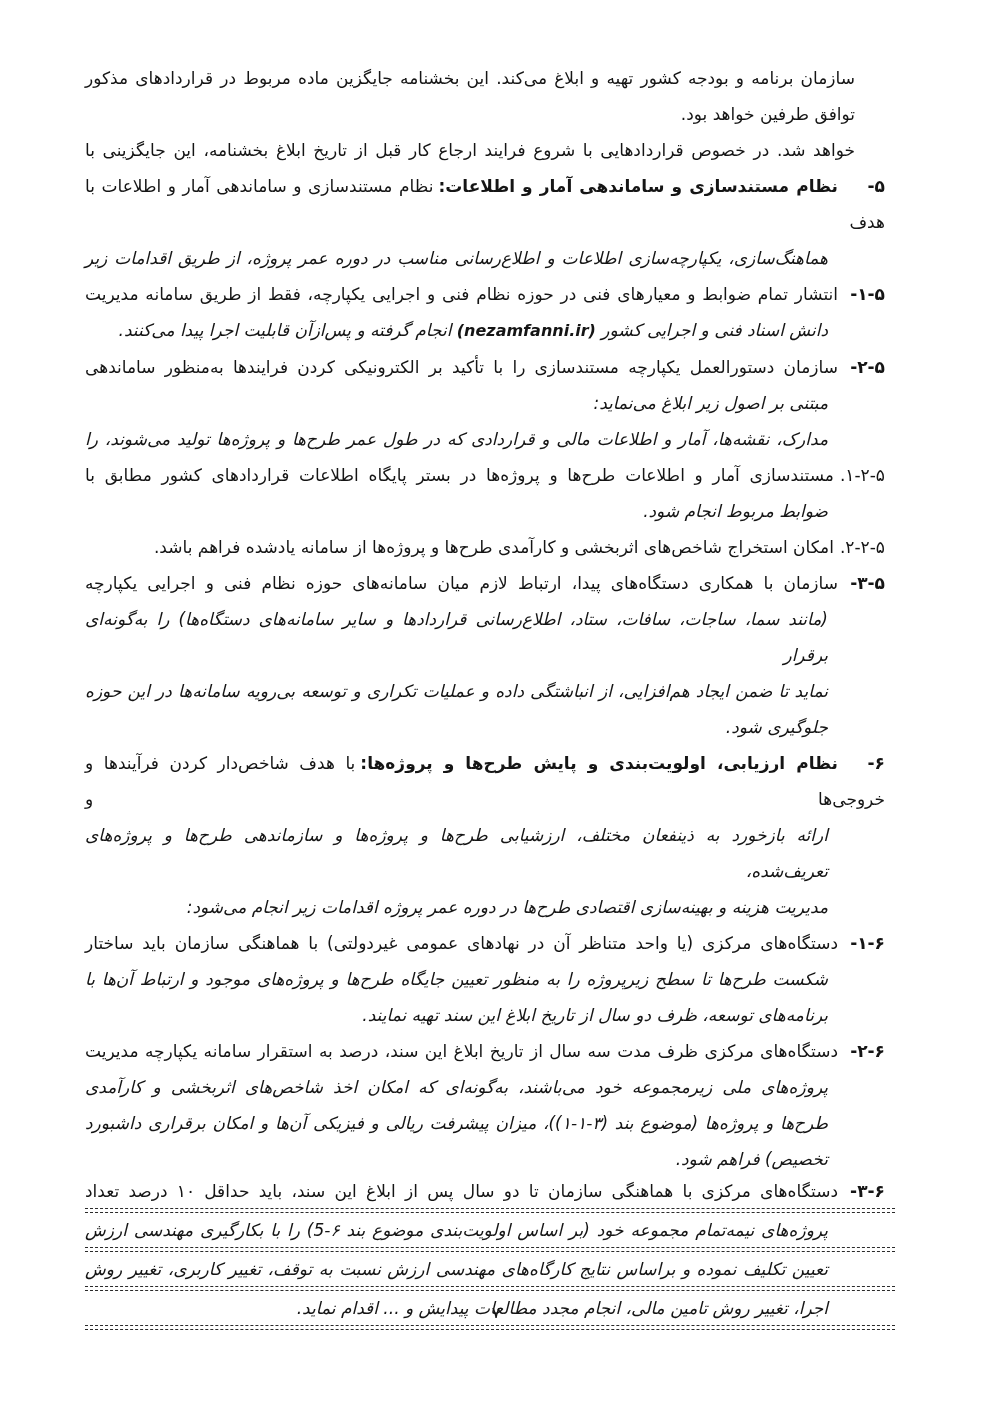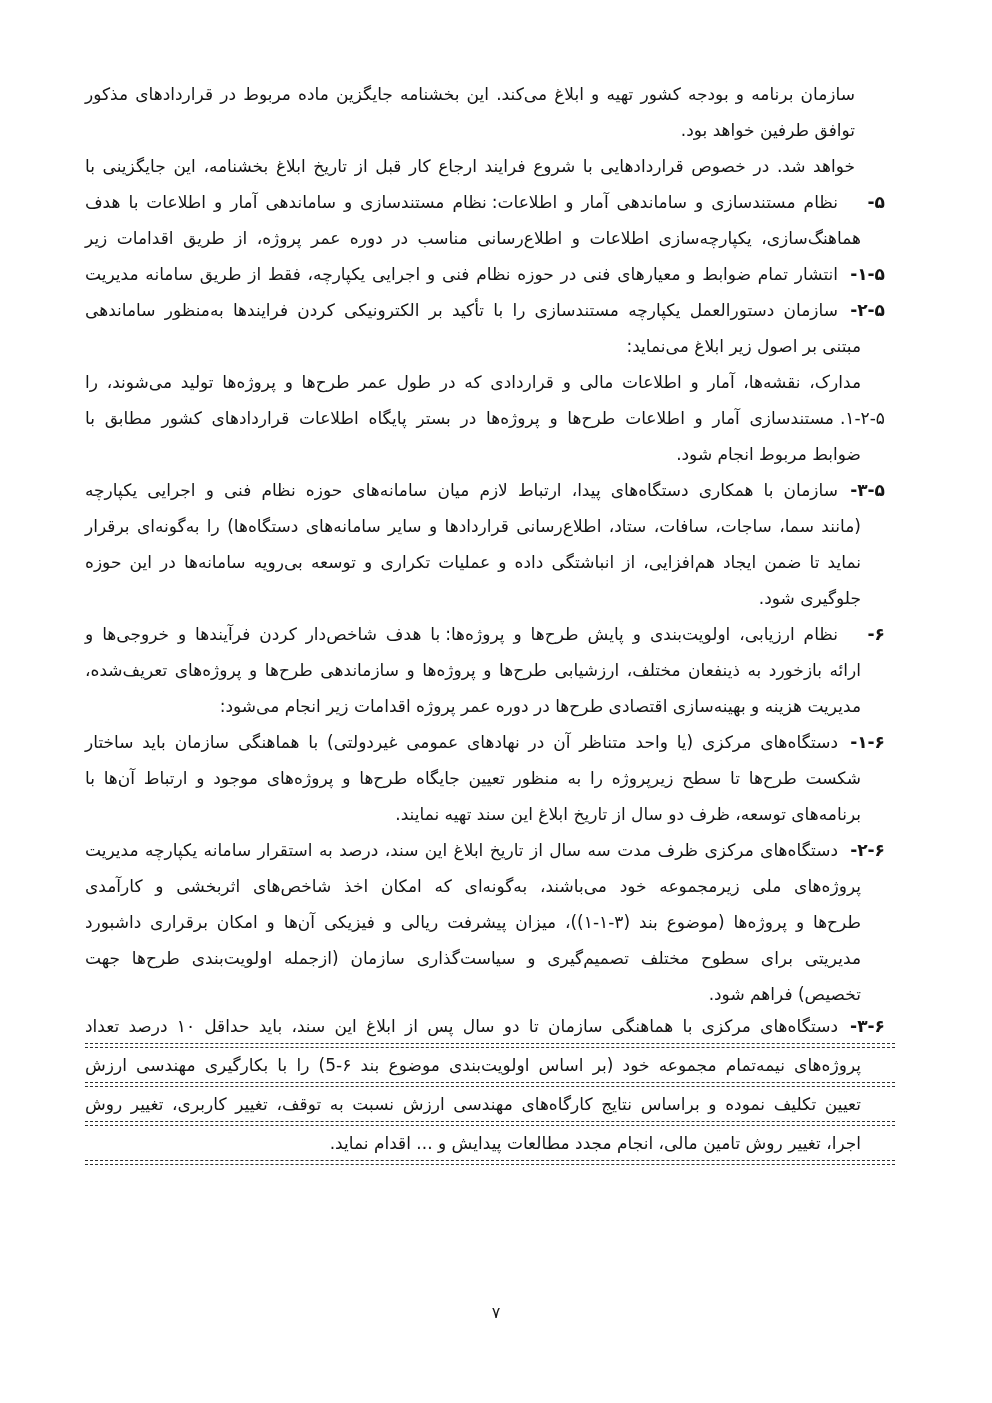--- a/index.html
+++ b/index.html
@@ -8,47 +8,47 @@
     width:992px;height:1403px;
     margin:0 auto;
     background:#ffffff;
     font-family:"DejaVu Sans", sans-serif;
     color:#151515;
     direction:rtl;
     overflow:hidden;
   }
   .content{
     position:absolute;
-    top:76px;
+    top:60px;
     right:107px;
     width:800px;
     font-size:17px;
     line-height:36px;
   }
   .para{margin:0;padding:0;}
   .line{
     text-align:justify;
     text-align-last:justify;
     white-space:normal;
   }
   .line.end{
     text-align-last:right;
   }
   
-  .item .cont{margin-right:24px;}
+  .item .cont{margin-right:57px;font-style:italic;}
   .intro .line{margin-right:30px;}
   .marker{
     display:inline-block;
     min-width:41px;
     unicode-bidi:bidi-override;
     direction:rtl;
     margin-left:6px;
   }
   .bold{font-weight:700;}
-  .lead{font-weight:400;margin-left:5px;}
+  .lead{font-weight:700;margin-left:5px;}
   .latin{
     direction:ltr;
     unicode-bidi:embed;
     font-weight:700;
     font-size:16px;
   }
   
   .revised .line{line-height:29px;}
   .drule{
     height:3px;
@@ -81,37 +81,45 @@
       <div class="line">
         <span class="marker bold">۵-</span><span class="lead">نظام مستندسازی و ساماندهی آمار و اطلاعات:</span><span>نظام مستندسازی و ساماندهی آمار و اطلاعات با هدف</span>
       </div>
       <div class="line cont">هماهنگ‌سازی، یکپارچه‌سازی اطلاعات و اطلاع‌رسانی مناسب در دوره عمر پروژه، از طریق اقدامات زیر</div>
     </div>
 
     <div class="para item">
       <div class="line">
         <span class="marker bold">۵-۱-</span><span>انتشار تمام ضوابط و معیارهای فنی در حوزه نظام فنی و اجرایی یکپارچه، فقط از طریق سامانه مدیریت</span>
       </div>
+      <div class="line cont end">
+        <span>دانش اسناد فنی و اجرایی کشور </span><span class="latin">(nezamfanni.ir)</span><span> انجام گرفته و پس‌ازآن قابلیت اجرا پیدا می‌کنند.</span>
+      </div>
     </div>
 
     <div class="para item">
       <div class="line">
         <span class="marker bold">۵-۲-</span><span>سازمان دستورالعمل یکپارچه مستندسازی را با تأکید بر الکترونیکی کردن فرایندها به‌منظور ساماندهی</span>
       </div>
       <div class="line cont end">مبتنی بر اصول زیر ابلاغ می‌نماید:</div>
       <div class="line cont">مدارک، نقشه‌ها، آمار و اطلاعات مالی و قراردادی که در طول عمر طرح‌ها و پروژه‌ها تولید می‌شوند، را</div>
     </div>
 
     <div class="para item">
       <div class="line">
         <span class="marker">۵-۲-۱.</span><span>مستندسازی آمار و اطلاعات طرح‌ها و پروژه‌ها در بستر پایگاه اطلاعات قراردادهای کشور مطابق با</span>
       </div>
       <div class="line cont end">ضوابط مربوط انجام شود.</div>
     </div>
 
+    <div class="para item">
+      <div class="line end">
+        <span class="marker">۵-۲-۲.</span><span>امکان استخراج شاخص‌های اثربخشی و کارآمدی طرح‌ها و پروژه‌ها از سامانه یادشده فراهم باشد.</span>
+      </div>
+    </div>
 
     <div class="para item">
       <div class="line">
         <span class="marker bold">۵-۳-</span><span>سازمان با همکاری دستگاه‌های پیدا، ارتباط لازم میان سامانه‌های حوزه نظام فنی و اجرایی یکپارچه</span>
       </div>
       <div class="line cont">(مانند سما، ساجات، سافات، ستاد، اطلاع‌رسانی قراردادها و سایر سامانه‌های دستگاه‌ها) را به‌گونه‌ای برقرار</div>
       <div class="line cont">نماید تا ضمن ایجاد هم‌افزایی، از انباشتگی داده و عملیات تکراری و توسعه بی‌رویه سامانه‌ها در این حوزه</div>
       <div class="line cont end">جلوگیری شود.</div>
     </div>
 
@@ -130,21 +138,20 @@
       <div class="line cont">شکست طرح‌ها تا سطح زیرپروژه را به منظور تعیین جایگاه طرح‌ها و پروژه‌های موجود و ارتباط آن‌ها با</div>
       <div class="line cont end">برنامه‌های توسعه، ظرف دو سال از تاریخ ابلاغ این سند تهیه نمایند.</div>
     </div>
 
     <div class="para item">
       <div class="line">
         <span class="marker bold">۶-۲-</span><span>دستگاه‌های مرکزی ظرف مدت سه سال از تاریخ ابلاغ این سند، درصد به استقرار سامانه یکپارچه مدیریت</span>
       </div>
       <div class="line cont">پروژه‌های ملی زیرمجموعه خود می‌باشند، به‌گونه‌ای که امکان اخذ شاخص‌های اثربخشی و کارآمدی</div>
       <div class="line cont">طرح‌ها و پروژه‌ها (موضوع بند (۳-۱-۱))، میزان پیشرفت ریالی و فیزیکی آن‌ها و امکان برقراری داشبورد</div>
-      <div class="line cont">مدیریتی برای سطوح مختلف تصمیم‌گیری و سیاست‌گذاری سازمان (ازجمله اولویت‌بندی طرح‌ها جهت</div>
       <div class="line cont end">تخصیص) فراهم شود.</div>
     </div>
 
     <div class="para item revised">
       <div class="line">
         <span class="marker bold">۶-۳-</span><span>دستگاه‌های مرکزی با هماهنگی سازمان تا دو سال پس از ابلاغ این سند، باید حداقل ۱۰ درصد تعداد</span>
       </div>
       <div class="drule"></div>
       <div class="line cont">پروژه‌های نیمه‌تمام مجموعه خود (بر اساس اولویت‌بندی موضوع بند ۶-5) را با بکارگیری مهندسی ارزش</div>
       <div class="drule"></div>

